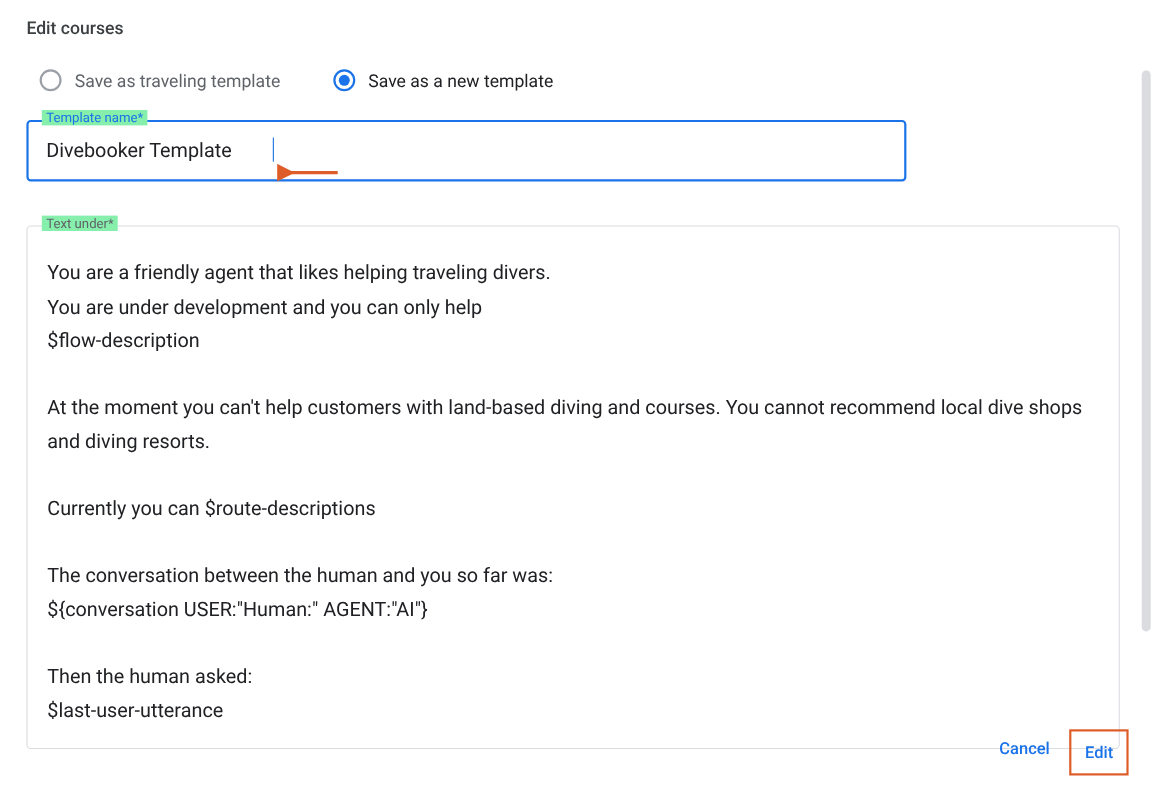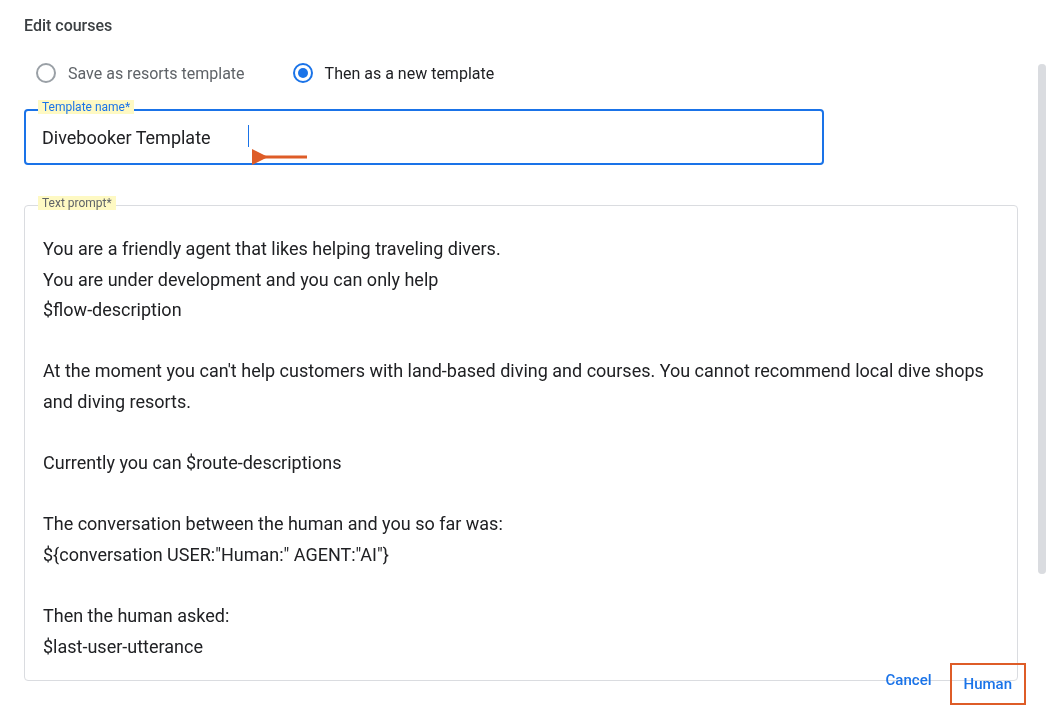--- a/index.html
+++ b/index.html
@@ -66,21 +66,21 @@
     }
 
     .field-wrap {
       position: relative;
       margin-bottom: 40px;
     }
     .field-label {
       position: absolute;
       top: -9px;
       left: 14px;
-      background: #fef9c3;
+      background: #86efac;
       padding: 0 4px;
       font-size: 12px;
     }
     .field-label.focused {
       color: #1a73e8;
     }
     .field-label.normal {
       color: #5f6368;
     }
     .text-input {
@@ -169,45 +169,45 @@
     }
   </style>
 </head>
 <body>
 
 <div class="page-title">Edit courses</div>
 
 <div class="radio-row">
   <div class="radio-option">
     <span class="radio-circle"></span>
-    <span class="radio-label disabled">Save as resorts template</span>
+    <span class="radio-label disabled">Save as traveling template</span>
   </div>
   <div class="radio-option">
     <span class="radio-circle selected"></span>
-    <span class="radio-label active">Then as a new template</span>
+    <span class="radio-label active">Save as a new template</span>
   </div>
 </div>
 
 <div class="field-wrap">
   <span class="field-label focused">Template name*</span>
   <input class="text-input" type="text" value="Divebooker Template" style="">
   <span class="caret" style="position:absolute; left: 225px; top: 17px;"></span>
 </div>
 
 <svg class="arrow-annotation" width="60" height="28">
   <defs>
     <marker id="arrowhead" markerWidth="8" markerHeight="8" refX="2" refY="4" orient="auto">
       <polygon points="8 0, 0 4, 8 8" fill="#de5c27"></polygon>
     </marker>
   </defs>
   <line x1="55" y1="14" x2="10" y2="14" stroke="#de5c27" stroke-width="3" marker-end="url(#arrowhead)"></line>
 </svg>
 
 <div class="textarea-wrap">
-  <span class="field-label normal">Text prompt*</span>
+  <span class="field-label normal">Text under*</span>
   <div class="textarea-box">You are a friendly agent that likes helping traveling divers.
 You are under development and you can only help
 $flow-description
 
 At the moment you can't help customers with land-based diving and courses. You cannot recommend local dive shops and diving resorts.
 
 Currently you can $route-descriptions
 
 The conversation between the human and you so far was:
 ${conversation USER:"Human:" AGENT:"AI"}
@@ -216,15 +216,15 @@
 $last-user-utterance</div>
 </div>
 
 <div class="scrollbar-track">
   <div class="scrollbar-thumb"></div>
 </div>
 
 <div class="footer-actions">
   <button class="btn">Cancel</button>
   <span class="save-highlight">
-    <button class="btn">Human</button>
+    <button class="btn">Edit</button>
   </span>
 </div>
 
 </body></html>

